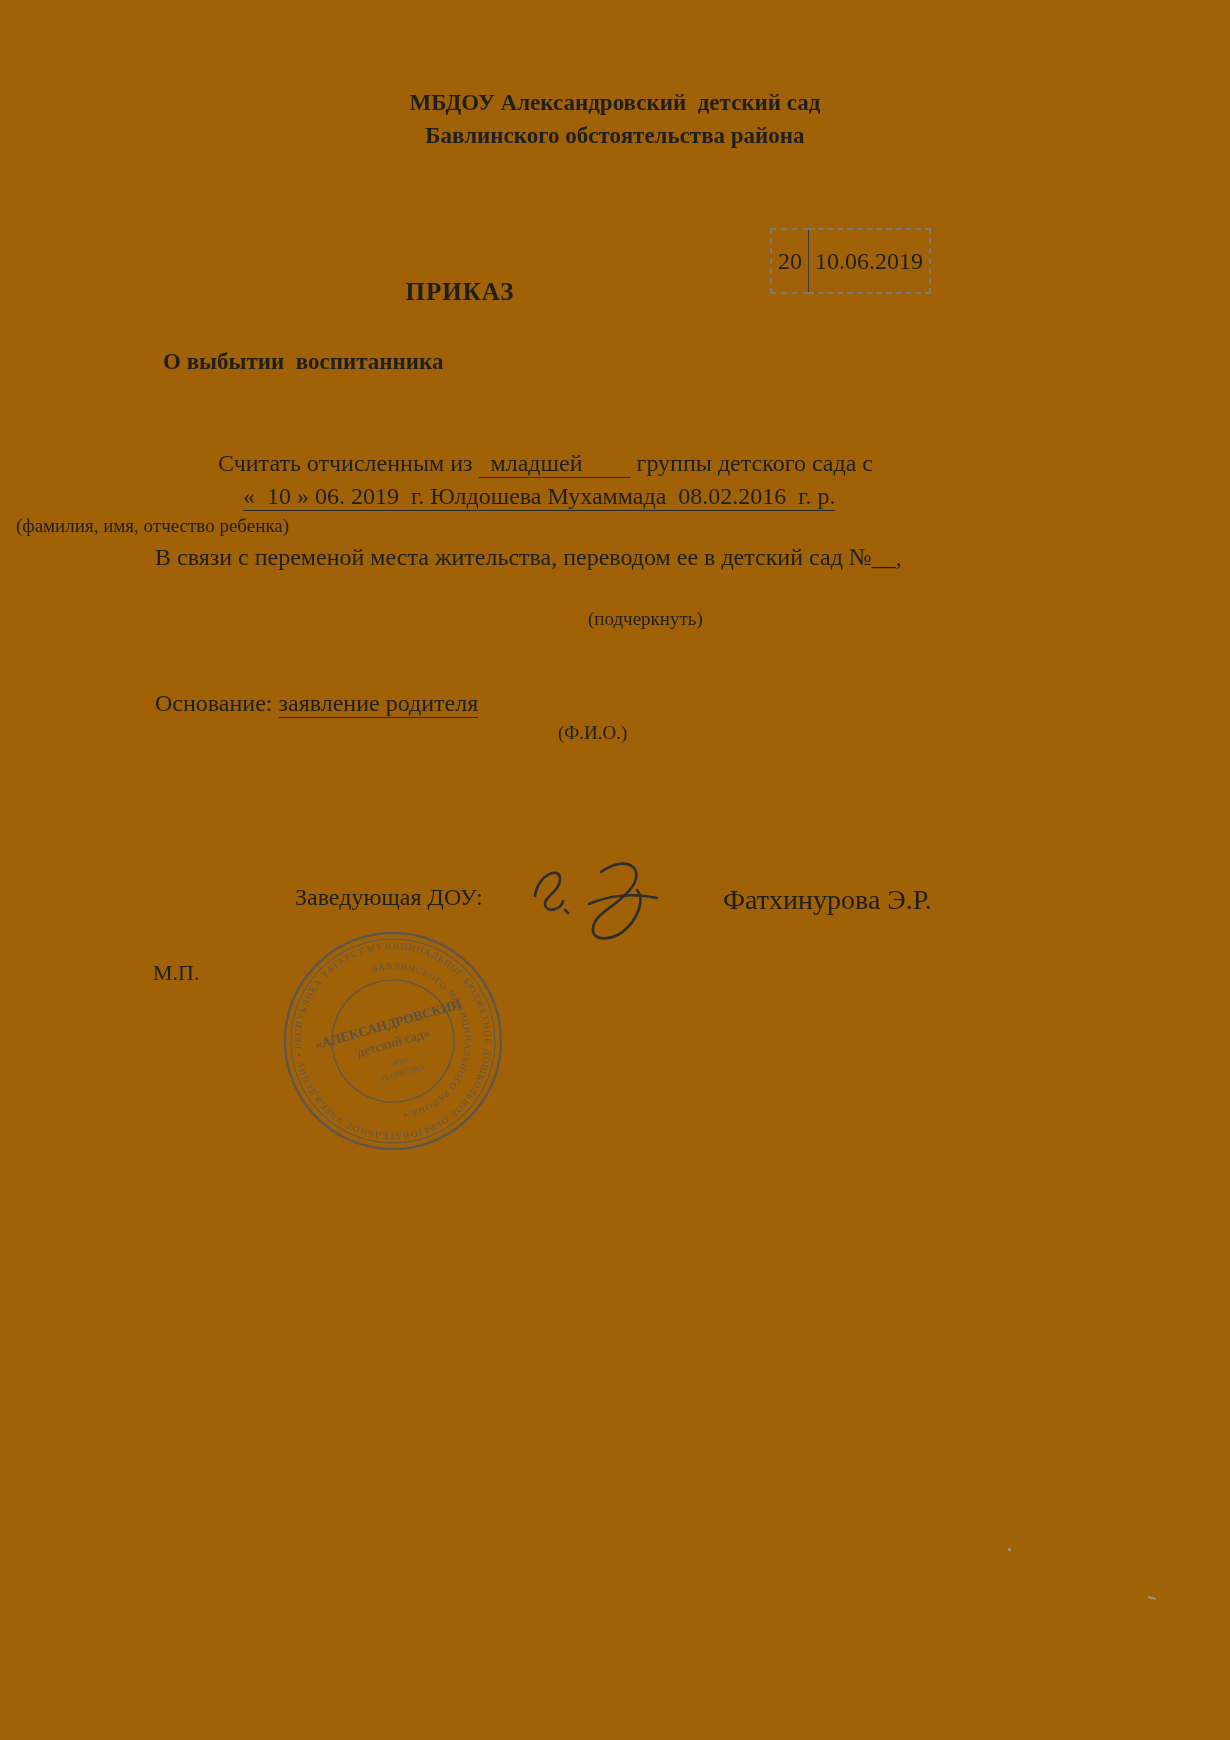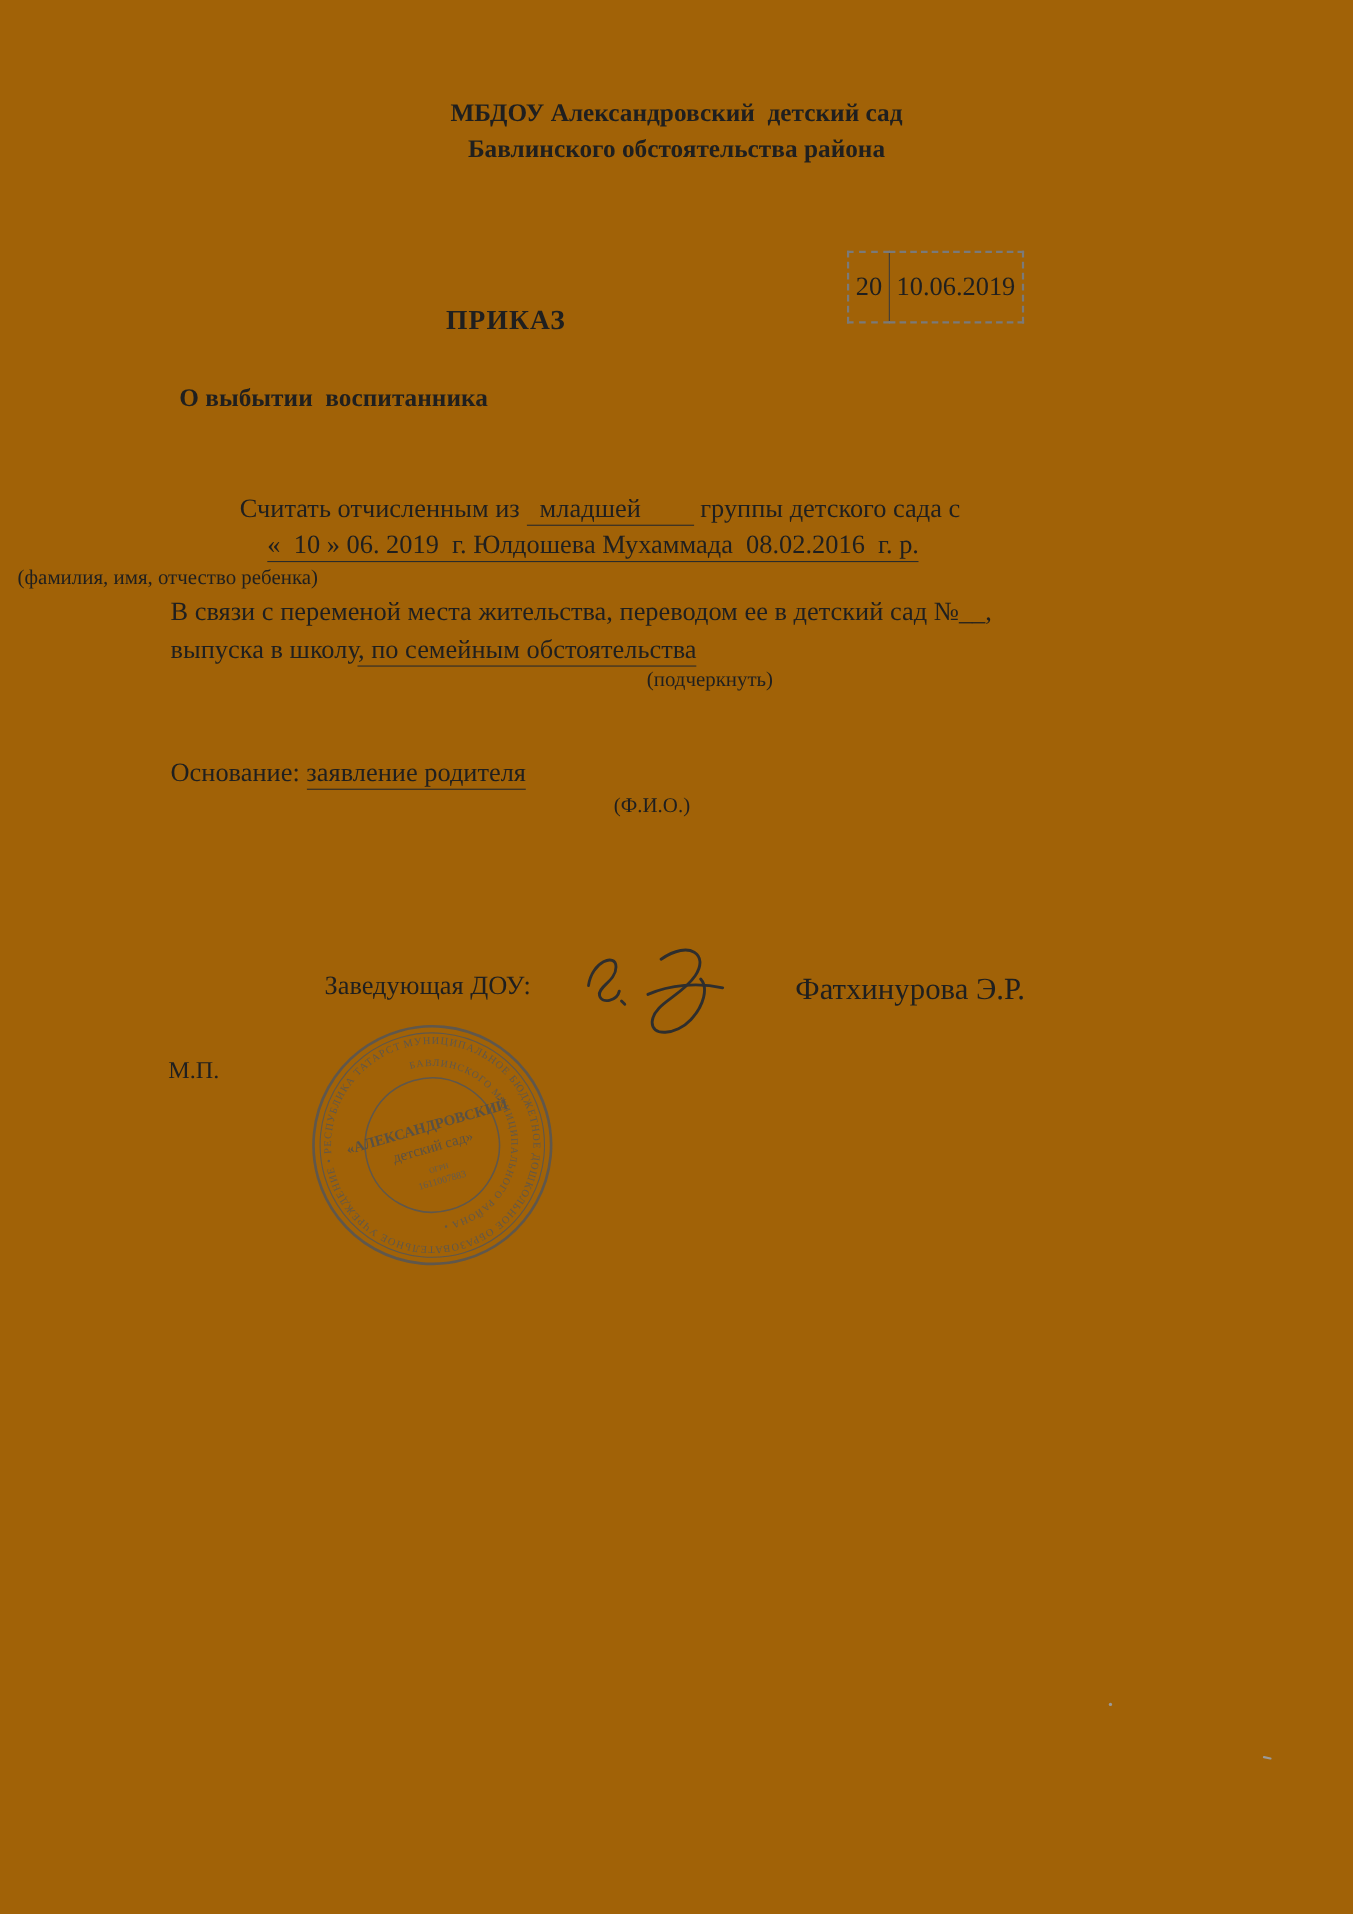--- a/index.html
+++ b/index.html
@@ -89,21 +89,20 @@
   <div class="abs subject">О выбытии&nbsp; воспитанника</div>
 
   <div class="abs body-line bl1"><span>Считать отчисленным из </span><span class="u">&nbsp;&nbsp;младшей&nbsp;&nbsp;&nbsp;&nbsp;&nbsp;&nbsp;&nbsp;&nbsp;</span><span> группы детского сада с</span></div>
 
   <div class="abs body-line bl2"><span class="u">«&nbsp;&nbsp;10&nbsp;»&nbsp;06. 2019&nbsp; г. Юлдошева Мухаммада&nbsp; 08.02.2016&nbsp; г. р.</span></div>
 
   <div class="abs cap1">(фамилия, имя, отчество ребенка)</div>
 
   <div class="abs body-line bl3">В связи с переменой места жительства, переводом ее в детский сад №__,</div>
 
-  <div class="abs body-line bl4"><span>выпуска в школу</span><span class="u">, по семейным обстоятельства</span></div>
 
   <div class="abs cap2">(подчеркнуть)</div>
 
   <div class="abs basis"><span>Основание: </span><span class="u">заявление родителя</span></div>
   <div class="abs fio-cap">(Ф.И.О.)</div>
 
   <div class="abs sign-role">Заведующая ДОУ:</div>
 
   <div class="abs signature-box">
     <svg width="190" height="100" viewBox="0 0 190 100">

